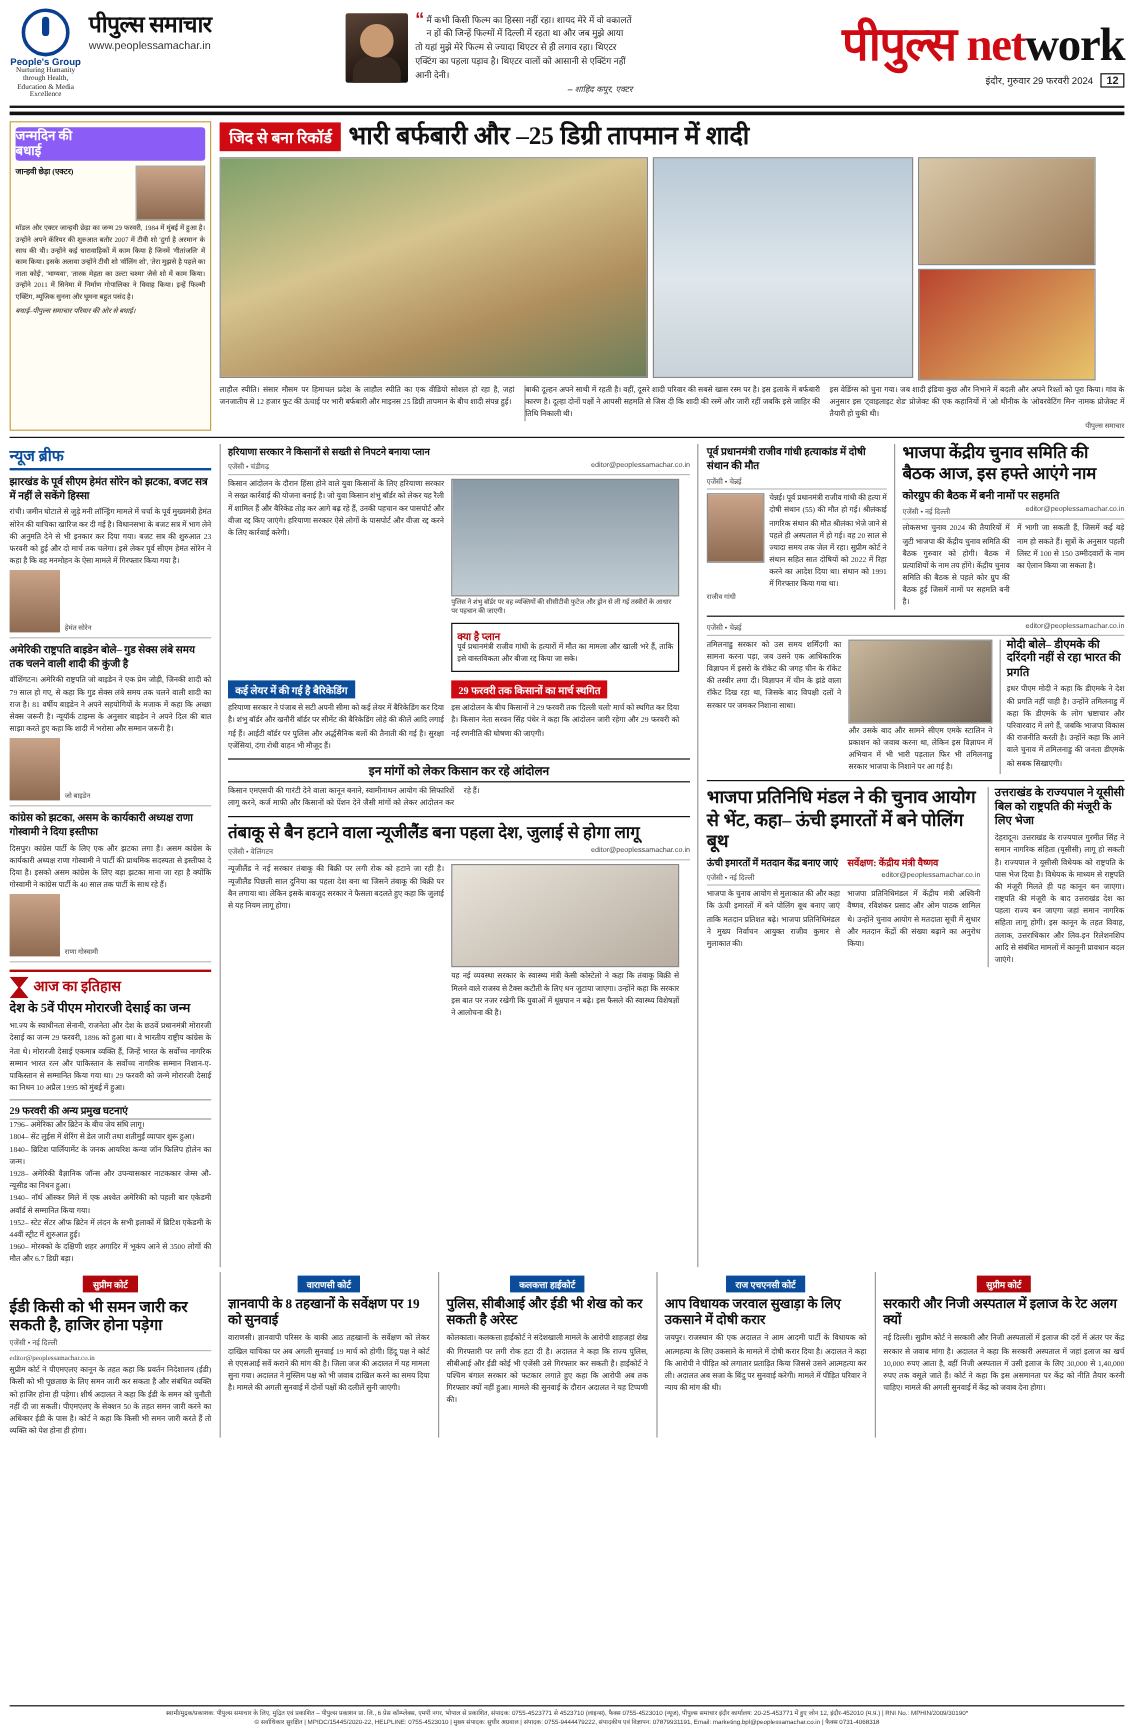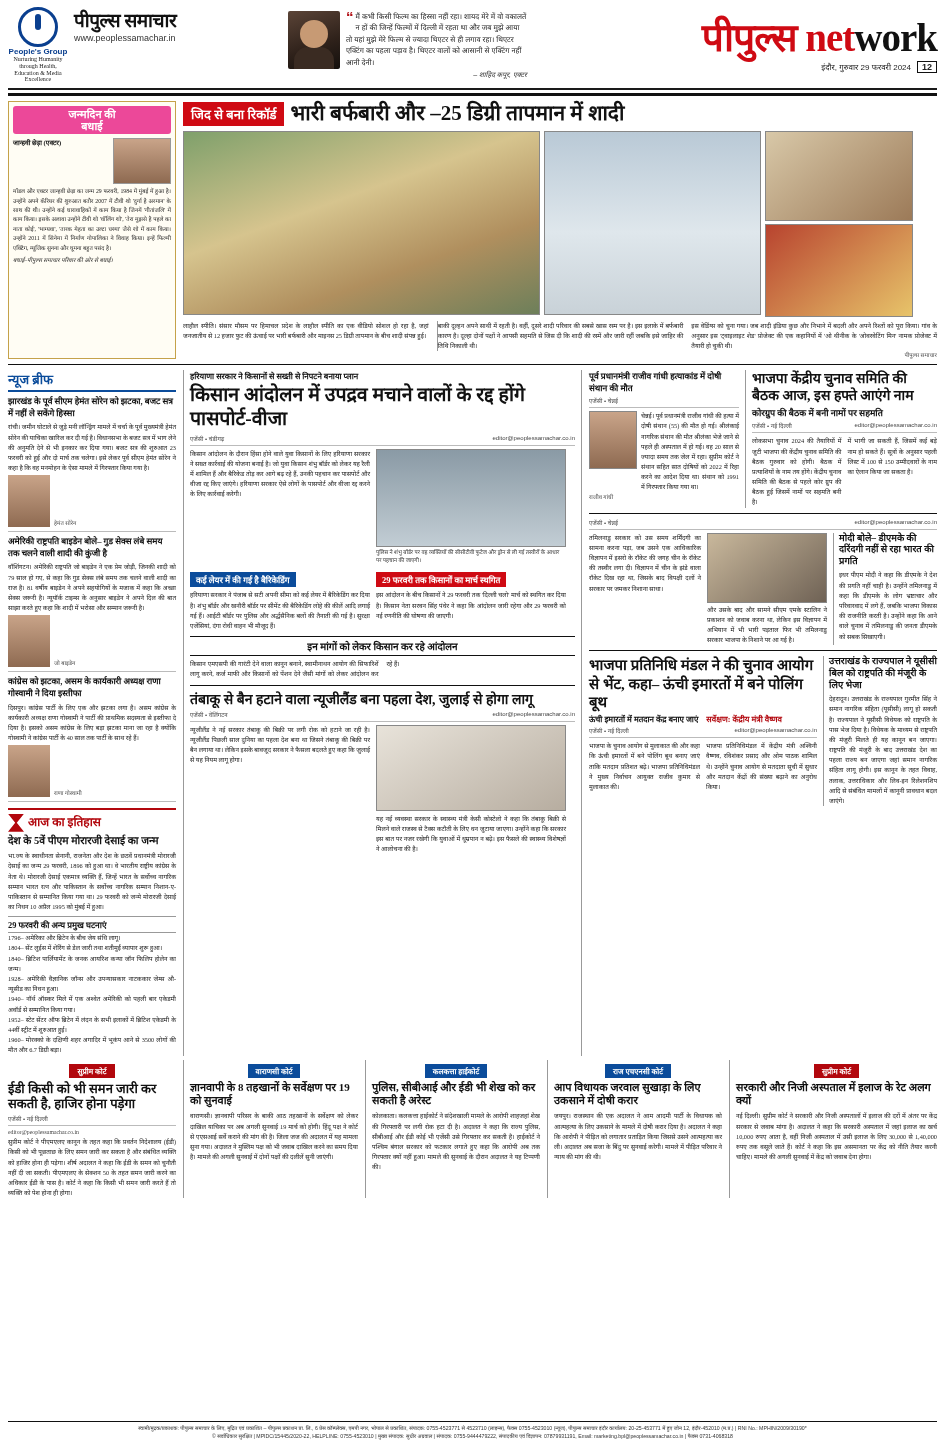--- a/index.html
+++ b/index.html
@@ -32,21 +32,21 @@
   .agency{font-size:6px;color:#444;border-bottom:1px solid #bbb;padding-bottom:2px;margin-bottom:3px;display:flex;justify-content:space-between;}
   .sec-red{background:#cf0a13;color:#fff;font-weight:bold;font-size:13px;padding:3px 8px;display:inline-block;font-family:"Liberation Serif",serif;}
   .divider{border-top:1px solid #111;margin:5px 0;}
   .vline{border-left:1px solid #999;}
   
   .ph{background:#ccc;position:relative;overflow:hidden;}
   .cap{font-size:5.6px;line-height:1.4;color:#333;padding-top:2px;font-family:"Liberation Serif",serif;}
   
   .band1{display:flex;gap:7px;margin-top:2px;}
   .bday{width:168px;border:1px solid #c5a24a;padding:4px;box-sizing:border-box;background:#fffdf4;}
-  .bday-title{background:#ec4899;color:#fff;font-family:"Liberation Serif",serif;font-size:11px;font-weight:bold;text-align:center;border-radius:3px;padding:2px 10px;line-height:1.1;}
+  .bday-title{background:#8b5cf6;color:#fff;font-family:"Liberation Serif",serif;font-size:11px;font-weight:bold;border-radius:3px;padding:2px 0;line-height:1.1;}
   .newsbrief{font-family:"Liberation Serif",serif;font-size:13px;font-weight:bold;color:#0b4c9b;border-bottom:2px solid #0b4c9b;padding-bottom:2px;}
   .brief-item{padding:4px 0;border-bottom:1px solid #bbb;}
   .brief-h{font-family:"Liberation Serif",serif;font-size:8.6px;font-weight:bold;line-height:1.35;color:#111;}
   .brief-b{display:flex;gap:4px;margin-top:3px;}
   .brief-ph{width:42px;height:52px;flex:0 0 auto;background:#9aa;}
   .big-head{font-family:"Liberation Serif",serif;font-weight:bold;line-height:1.22;color:#111;}
   .kicker{font-family:"Liberation Serif",serif;font-size:8px;font-weight:bold;color:#111;}
   .boxed{border:1px solid #111;padding:4px;box-sizing:border-box;}
   .redbar-sm{background:#cf0a13;color:#fff;font-size:8.5px;font-weight:bold;padding:2px 6px;display:inline-block;font-family:"Liberation Serif",serif;}
   .hist-title{font-family:"Liberation Serif",serif;font-size:12px;font-weight:bold;color:#b2070d;border-bottom:2px solid #b2070d;padding-bottom:2px;}
@@ -185,30 +185,33 @@
         <div class="col-txt">1840– ब्रिटिश पार्लियामेंट के जनक आयरिश कन्या जॉन फिलिप होलेन का जन्म।</div>
         <div class="col-txt">1928– अमेरिकी वैज्ञानिक जॉन्स और उपन्यासकार नाटककार जेम्स औ-न्यूसीड का निधन हुआ।</div>
         <div class="col-txt">1940– नॉर्थ ऑस्कर मिले में एक अश्वेत अमेरिकी को पहली बार एकेडमी अवॉर्ड से सम्मानित किया गया।</div>
         <div class="col-txt">1952– स्टेट सेंटर ऑफ ब्रिटेन में लंदन के सभी इलाकों में ब्रिटिश एकेडमी के 44वीं स्ट्रीट में शुरुआत हुई।</div>
         <div class="col-txt">1960– मोरक्को के दक्षिणी शहर अगादिर में भूकंप आने से 3500 लोगों की मौत और 6.7 डिग्री बड़ा।</div>
       </div>
     </div>
 
     <div style="width:385px;border-left:1px solid #999;border-right:1px solid #999;padding:0 6px;">
       <div class="kicker">हरियाणा सरकार ने किसानों से सख्ती से निपटने बनाया प्लान</div>
-      <div class="big-head" style="font-size:19.5px;margin-top:2px;">किसान आंदोलन में उपद्रव मचाने वालों के रद्द होंगे पासपोर्ट-वीजा</div>
       <div class="agency" style="margin-top:4px;">
         <span>एजेंसी • चंडीगढ़</span>
         <span>editor@peoplessamachar.co.in</span>
       </div>
       <div style="display:flex;gap:6px;">
         <div style="width:180px;" class="col-txt">किसान आंदोलन के दौरान हिंसा होने वाले युवा किसानों के लिए हरियाणा सरकार ने सख्त कार्रवाई की योजना बनाई है। जो युवा किसान शंभु बॉर्डर को लेकर यह रैली में शामिल हैं और बैरिकेड तोड़ कर आगे बढ़ रहे हैं, उनकी पहचान कर पासपोर्ट और वीजा रद्द किए जाएंगे। हरियाणा सरकार ऐसे लोगों के पासपोर्ट और वीजा रद्द करने के लिए कार्रवाई करेगी।</div>
         <div style="width:190px;">
           <div class="ph pic-crowd" style="height:96px;border:1px solid #888;"></div>
           <div class="cap">पुलिस ने शंभु बॉर्डर पर वह व्यक्तियों की सीसीटीवी फुटेज और ड्रोन से ली गई तस्वीरों के आधार पर पहचान की जाएगी।</div>
+          <div class="boxed" style="margin-top:4px;">
+            <div style="font-family:'Liberation Serif',serif;font-weight:bold;font-size:8.5px;color:#b2070d;">क्या है प्लान</div>
+            <div class="col-txt">पूर्व प्रधानमंत्री राजीव गांधी के हत्यारों में मौत का मामला और खाली भरे हैं, ताकि इसे वास्तविकता और बीजा रद्द किया जा सके।</div>
+          </div>
         </div>
       </div>
       <div style="display:flex;gap:6px;margin-top:5px;">
         <div style="width:180px;">
           <div class="redbar-sm" style="background:#0b4c9b;">कई लेयर में की गई है बैरिकेडिंग</div>
           <div class="col-txt" style="margin-top:3px;">हरियाणा सरकार ने पंजाब से सटी अपनी सीमा को कई लेयर में बैरिकेडिंग कर दिया है। शंभु बॉर्डर और खनौरी बॉर्डर पर सीमेंट की बैरिकेडिंग लोहे की कीलें आदि लगाई गई हैं। आईटी बॉर्डर पर पुलिस और अर्द्धसैनिक बलों की तैनाती की गई है। सुरक्षा एजेंसियां, दंगा रोधी वाहन भी मौजूद हैं।</div>
         </div>
         <div style="width:190px;">
           <div class="redbar-sm">29 फरवरी तक किसानों का मार्च स्थगित</div>
           <div class="col-txt" style="margin-top:3px;">इस आंदोलन के बीच किसानों ने 29 फरवरी तक 'दिल्ली चलो' मार्च को स्थगित कर दिया है। किसान नेता सरवन सिंह पंधेर ने कहा कि आंदोलन जारी रहेगा और 29 फरवरी को नई रणनीति की घोषणा की जाएगी।</div>

